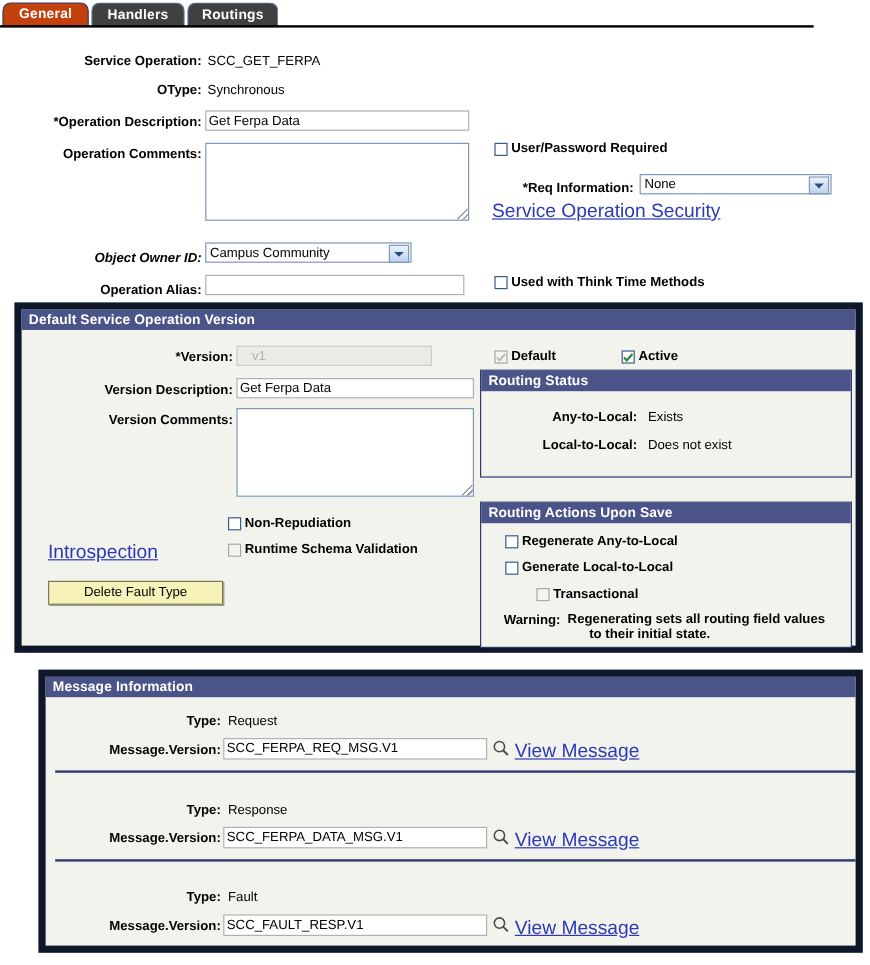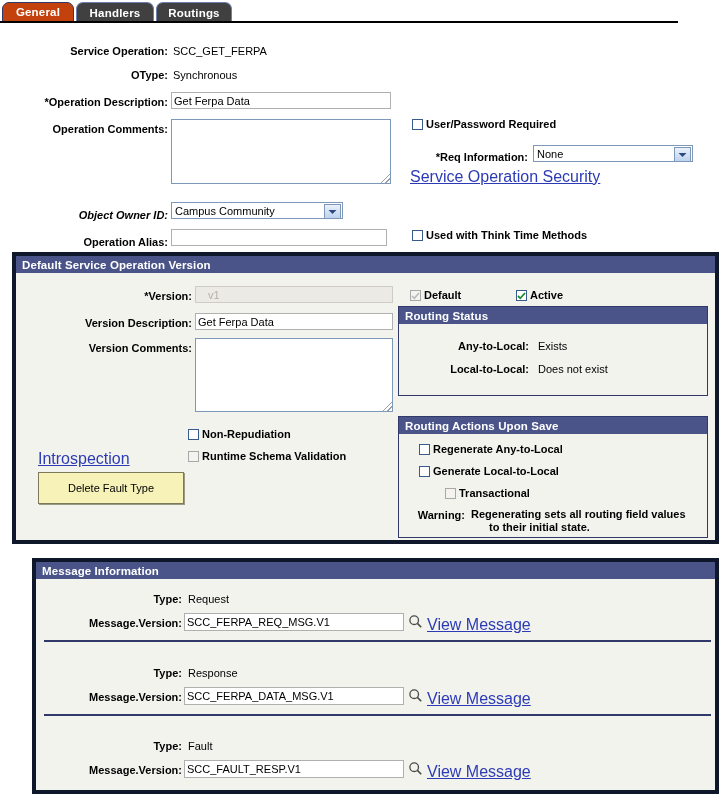--- a/index.html
+++ b/index.html
@@ -87,21 +87,21 @@
     box-sizing:border-box;width:11px;height:11px;
     border:1px solid #3a5a8c;background:#ffffff;
     display:flex;align-items:center;justify-content:center;
   }
   .cb.gray{border:1px solid #9a9a9a;}
   .cb.dis{border:1px solid #a8a8a8;background:#f4f3ef;}
   .cb svg{display:block;}
   .cbtext{font-weight:bold;font-size:11px;white-space:nowrap;line-height:12px;}
 
   
-  .grp{box-sizing:border-box;border:4px solid #0f172a;background:#f3f3ee;}
+  .grp{box-sizing:border-box;border:6px solid #0f172a;background:#f3f3ee;}
   .grphdr{
     background:#4a5489;color:#fff;font-weight:bold;font-size:11.5px;
     height:17px;display:flex;align-items:center;padding-left:6px;
     letter-spacing:.1px;
   }
   .grp.thin{border:1px solid #31396b;}
   .sep{background:#31396b;height:2px;}
 
   
   .btn{
@@ -169,21 +169,21 @@
 
 <div class="abs" style="left:412px;top:229px;">
   <div class="cb" style="position:absolute;left:0;top:1px;"></div>
   <div class="cbtext" style="position:absolute;left:14px;top:0;">Used with Think Time Methods</div>
 </div>
 
 <div class="abs grp" style="left:12px;top:252px;width:707px;height:292px;">
   <div class="grphdr">Default Service Operation Version</div>
 
   <div class="abs lbl" style="left:48px;top:33px;width:128px;">*Version:</div>
-  <input class="abs txt disabled" style="left: 179px; top: 30px; width: 198px; height: 17px; padding-left: 12px;" readonly="" value="v1">
+  <input class="abs txt disabled" style="left: 179px; top: 30px; width: 163px; height: 17px; padding-left: 12px;" readonly="" value="v1">
 
   <div class="abs lbl" style="left:38px;top:60px;width:138px;">Version Description:</div>
   <input class="abs txt" style="left: 179px; top: 57px; width: 198px; height: 17px;" value="Get Ferpa Data">
 
   <div class="abs lbl" style="left:38px;top:85px;width:138px;">Version Comments:</div>
   <textarea class="abs ta" style="left: 179px; top: 82px; width: 198px; height: 74px;"></textarea>
   <div class="abs ta-grip" style="left:367px;top:146px;"></div>
 
   <div class="abs" style="left:394px;top:33px;">
     <div class="cb dis" style="position:absolute;left:0;top:1px;">
@@ -215,21 +215,21 @@
     <div class="cb" style="position:absolute;left:0;top:1px;"></div>
     <div class="cbtext" style="position:absolute;left:14px;top:0;">Non-Repudiation</div>
   </div>
   <div class="abs" style="left:172px;top:194px;">
     <div class="cb gray dis" style="position:absolute;left:0;top:1px;"></div>
     <div class="cbtext" style="position:absolute;left:14px;top:0;">Runtime Schema Validation</div>
   </div>
 
   <div class="abs lnk" style="left:22px;top:194px;">Introspection</div>
 
-  <div class="abs btn" style="left:22px;top:216px;width:146px;height:32px;">Delete Fault Type</div>
+  <div class="abs btn" style="left:22px;top:226px;width:146px;height:20px;">Delete Fault Type</div>
 
   <div class="abs grp thin" style="left:382px;top:160px;width:310px;height:122px;">
     <div class="grphdr">Routing Actions Upon Save</div>
 
     <div class="abs" style="left:20px;top:26px;">
       <div class="cb" style="position:absolute;left:0;top:1px;"></div>
       <div class="cbtext" style="position:absolute;left:14px;top:0;">Regenerate Any-to-Local</div>
     </div>
 
     <div class="abs" style="left:20px;top:48px;">

